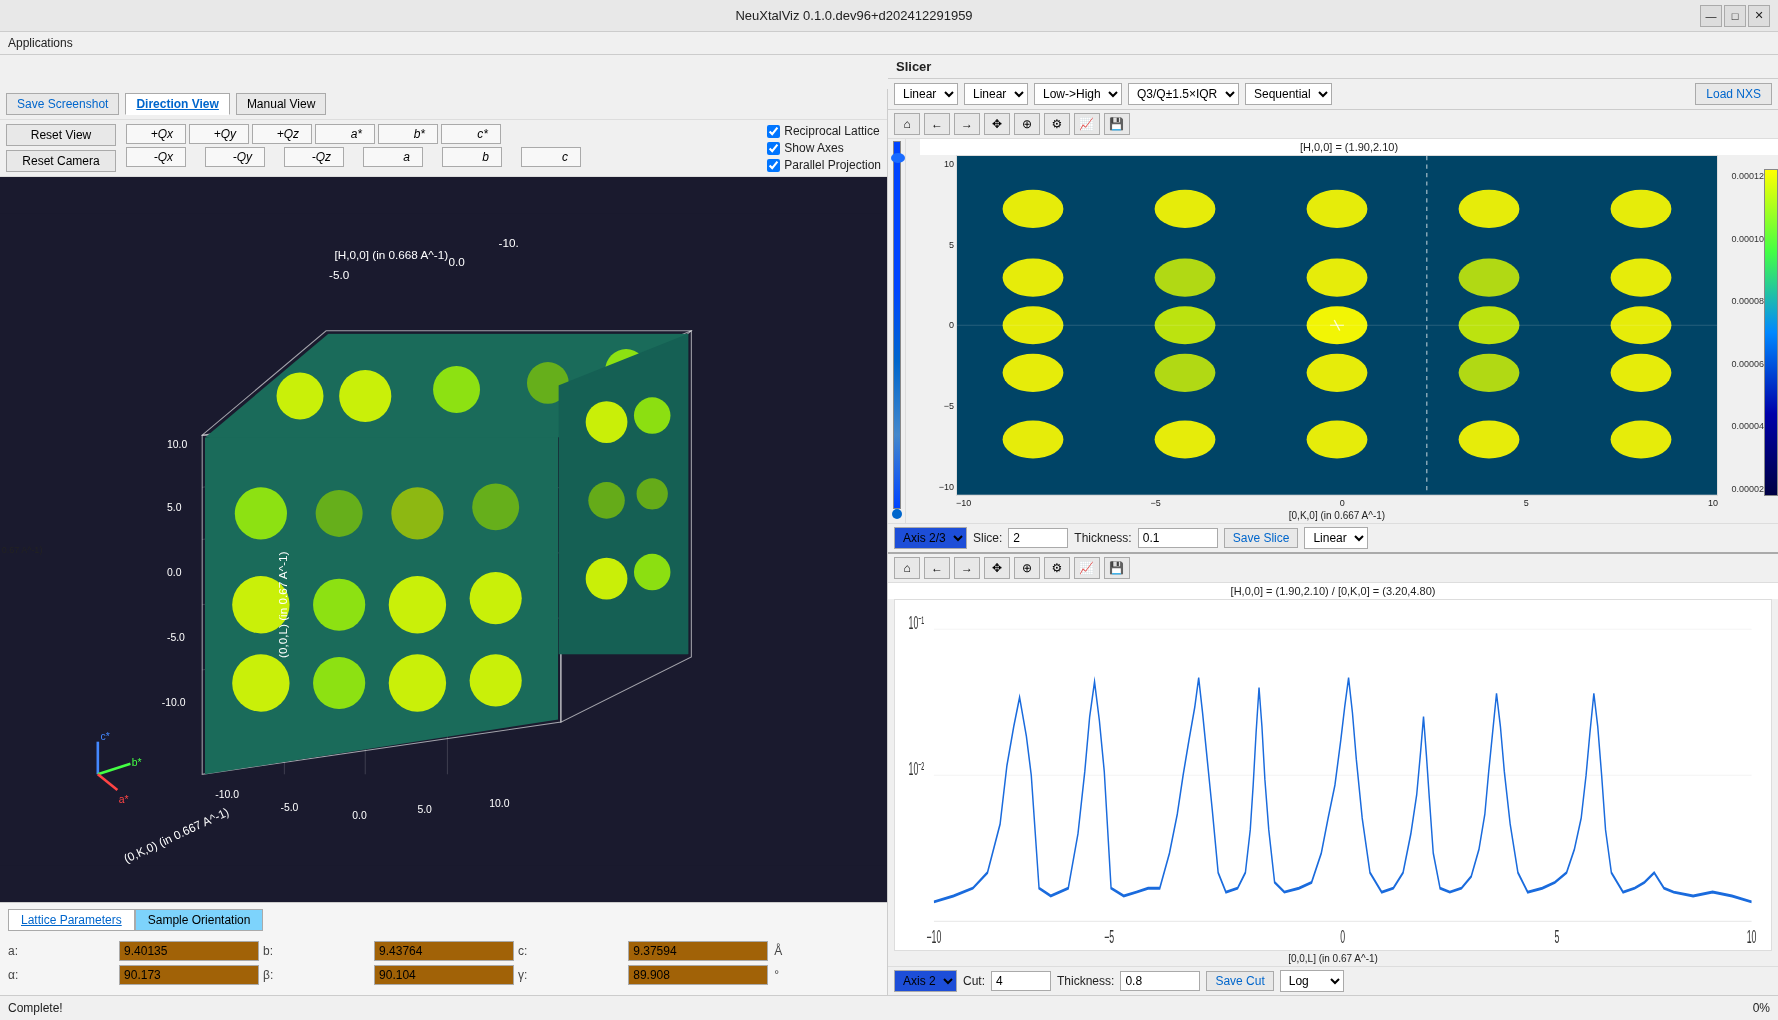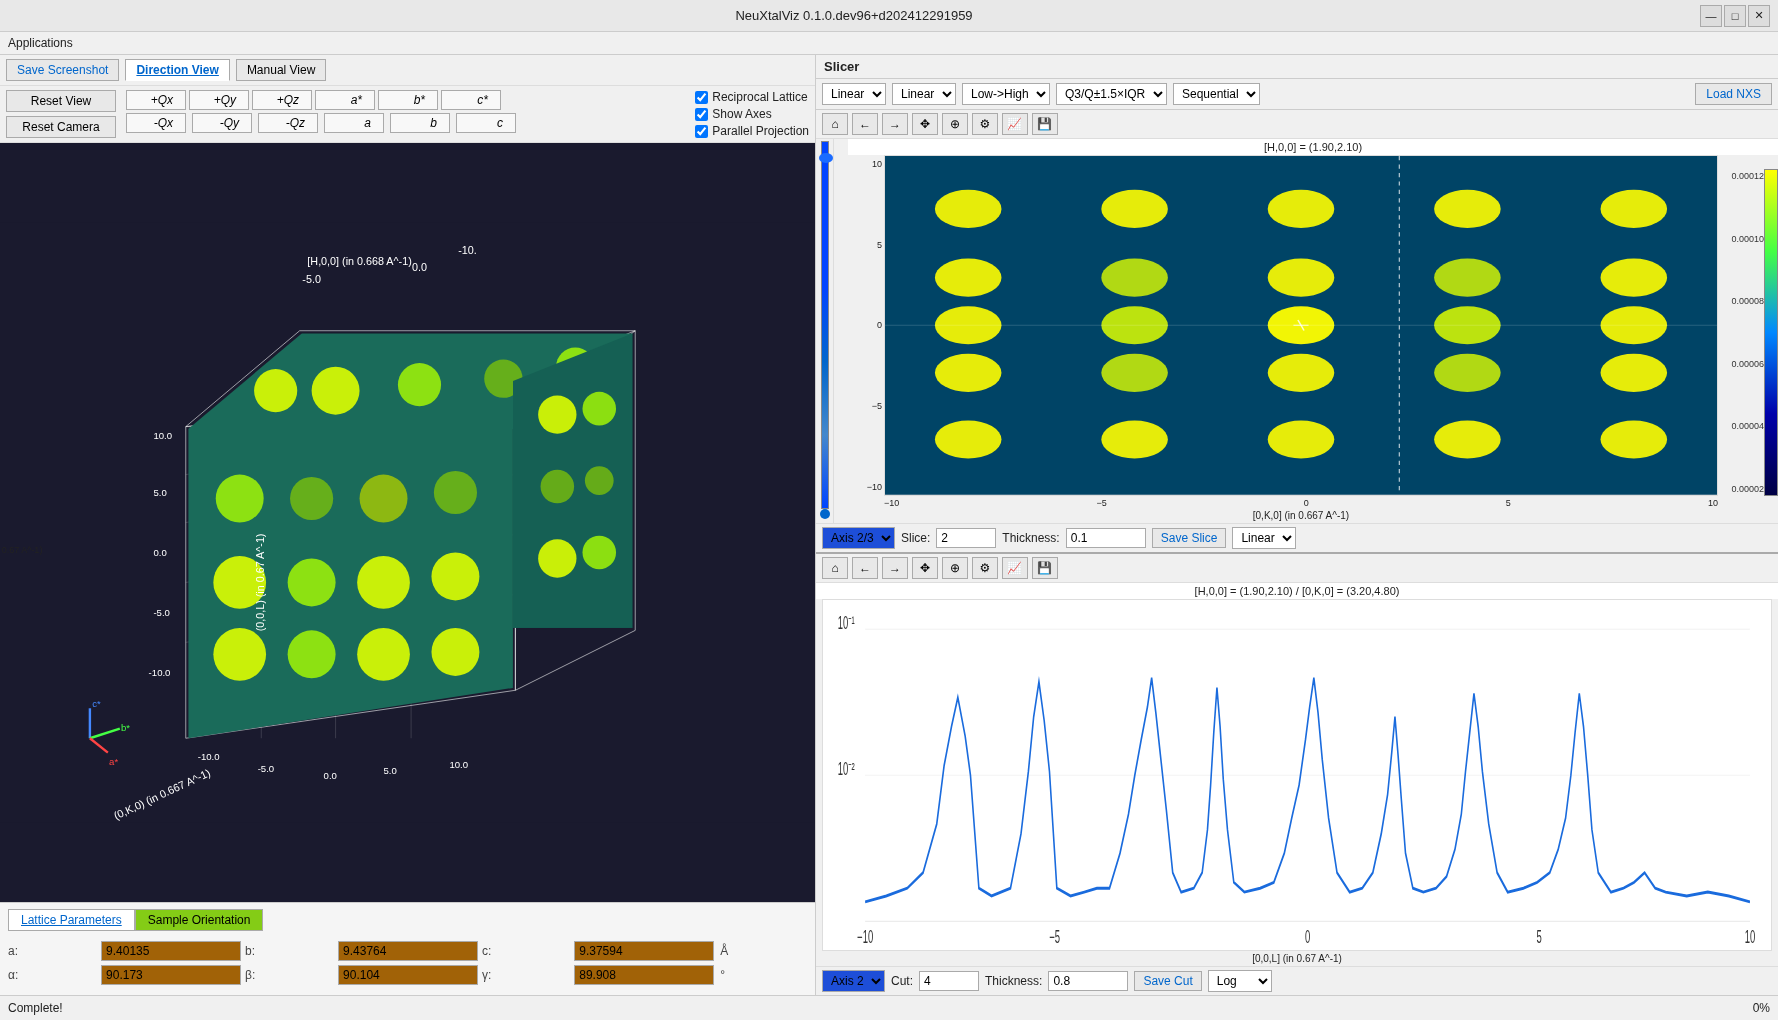--- a/index.html
+++ b/index.html
@@ -11,21 +11,21 @@
 
     
     #menubar { background: #f0f0f0; padding: 4px 8px; font-size: 12px; border-bottom: 1px solid #ccc; }
     .tab-btn { padding: 3px 10px; font-size: 12px; border: 1px solid #aaa; background: #e8e8e8; cursor: pointer; }
     .tab-btn.active { background: white; border-bottom: 1px solid white; font-weight: bold; color: #0066cc; text-decoration: underline; }
     .save-screenshot-btn { padding: 3px 10px; font-size: 12px; border: 1px solid #aaa; background: #e8e8e8; cursor: pointer; color: #0066cc; }
     .dir-btn { padding: 2px 12px; font-size: 12px; border: 1px solid #aaa; background: #f8f8f8; cursor: pointer; min-width: 60px; text-align: right; font-style: italic; }
     .cb-row { display: flex; align-items: center; gap: 4px; }
     .reset-btn { padding: 3px 10px; font-size: 12px; border: 1px solid #aaa; background: #e8e8e8; cursor: pointer; width: 110px; }
     .tabs-row { display: flex; gap: 0; margin-bottom: 6px; }
-    .bottom-tab { padding: 3px 12px; font-size: 12px; border: 1px solid #aaa; background: #84cc16; cursor: pointer; }
+    .bottom-tab { padding: 3px 12px; font-size: 12px; border: 1px solid #aaa; background: #7dd3fc; cursor: pointer; }
     .bottom-tab.active { background: white; color: #0066cc; text-decoration: underline; }
     .param-label { font-size: 12px; color: #444; }
     .param-input { border: 1px solid #aaa; padding: 2px 4px; font-size: 12px; background: #a16207; width: 100%; }
     .param-unit { font-size: 12px; color: #444; padding-left: 2px; }
 
     
     #statusbar { height: 24px; background: #f0f0f0; border-top: 1px solid #ccc; display: flex; align-items: center; padding: 0 8px; gap: 8px; font-size: 12px; }
 
     
     #slicer-header { padding: 4px 8px; font-size: 13px; font-weight: bold; border-bottom: 1px solid #ccc; }
@@ -43,21 +43,21 @@
 
     
     #bottom-plot-toolbar { display: flex; align-items: center; gap: 4px; padding: 3px 6px; border-bottom: 1px solid #ddd; }
     #bottom-plot-container { flex: 1; background: white; position: relative; }
     .save-cut-btn { padding: 2px 8px; font-size: 12px; border: 1px solid #aaa; background: #e8e8e8; cursor: pointer; color: #0066cc; }
 
     
     .plot-title { font-size: 11px; text-align: center; padding: 2px; background: white; }
     #panels { display: flex; flex: 1; min-height: 0; }
 
-    #left-panel-wrapper { width: 816px; display: flex; flex-direction: column; border-right: 1px solid #ccc; }
+    #left-panel-wrapper { width: 888px; display: flex; flex-direction: column; border-right: 1px solid #ccc; margin-top: 34px; }
 
     
     #canvas3d { flex: 1; background: #1a1a2e; min-height: 0; position: relative; overflow: hidden; }
 
     
     #lattice-section { border-top: 1px solid #ccc; background: #f5f5f5; padding: 6px 8px; }
 
     
     #right-panel-wrapper { flex: 1; display: flex; flex-direction: column; justify-content: space-between; }
     #top-slicer { flex: 1; display: flex; flex-direction: column; min-height: 0; border-bottom: 2px solid #aaa; }
@@ -103,21 +103,21 @@
 
       <div style="display:flex;flex-direction:column;gap:3px;">
         <div style="display:flex;gap:3px;">
           <button class="dir-btn">+Qx</button>
           <button class="dir-btn">+Qy</button>
           <button class="dir-btn">+Qz</button>
           <button class="dir-btn">a*</button>
           <button class="dir-btn">b*</button>
           <button class="dir-btn">c*</button>
         </div>
-        <div style="display:flex;gap:6px;">
+        <div style="display:flex;gap:19px;">
           <button class="dir-btn">-Qx</button>
           <button class="dir-btn">-Qy</button>
           <button class="dir-btn">-Qz</button>
           <button class="dir-btn">a</button>
           <button class="dir-btn">b</button>
           <button class="dir-btn">c</button>
         </div>
       </div>
 
       <div style="display:flex;flex-direction:column;gap:3px;margin-left:auto;">

